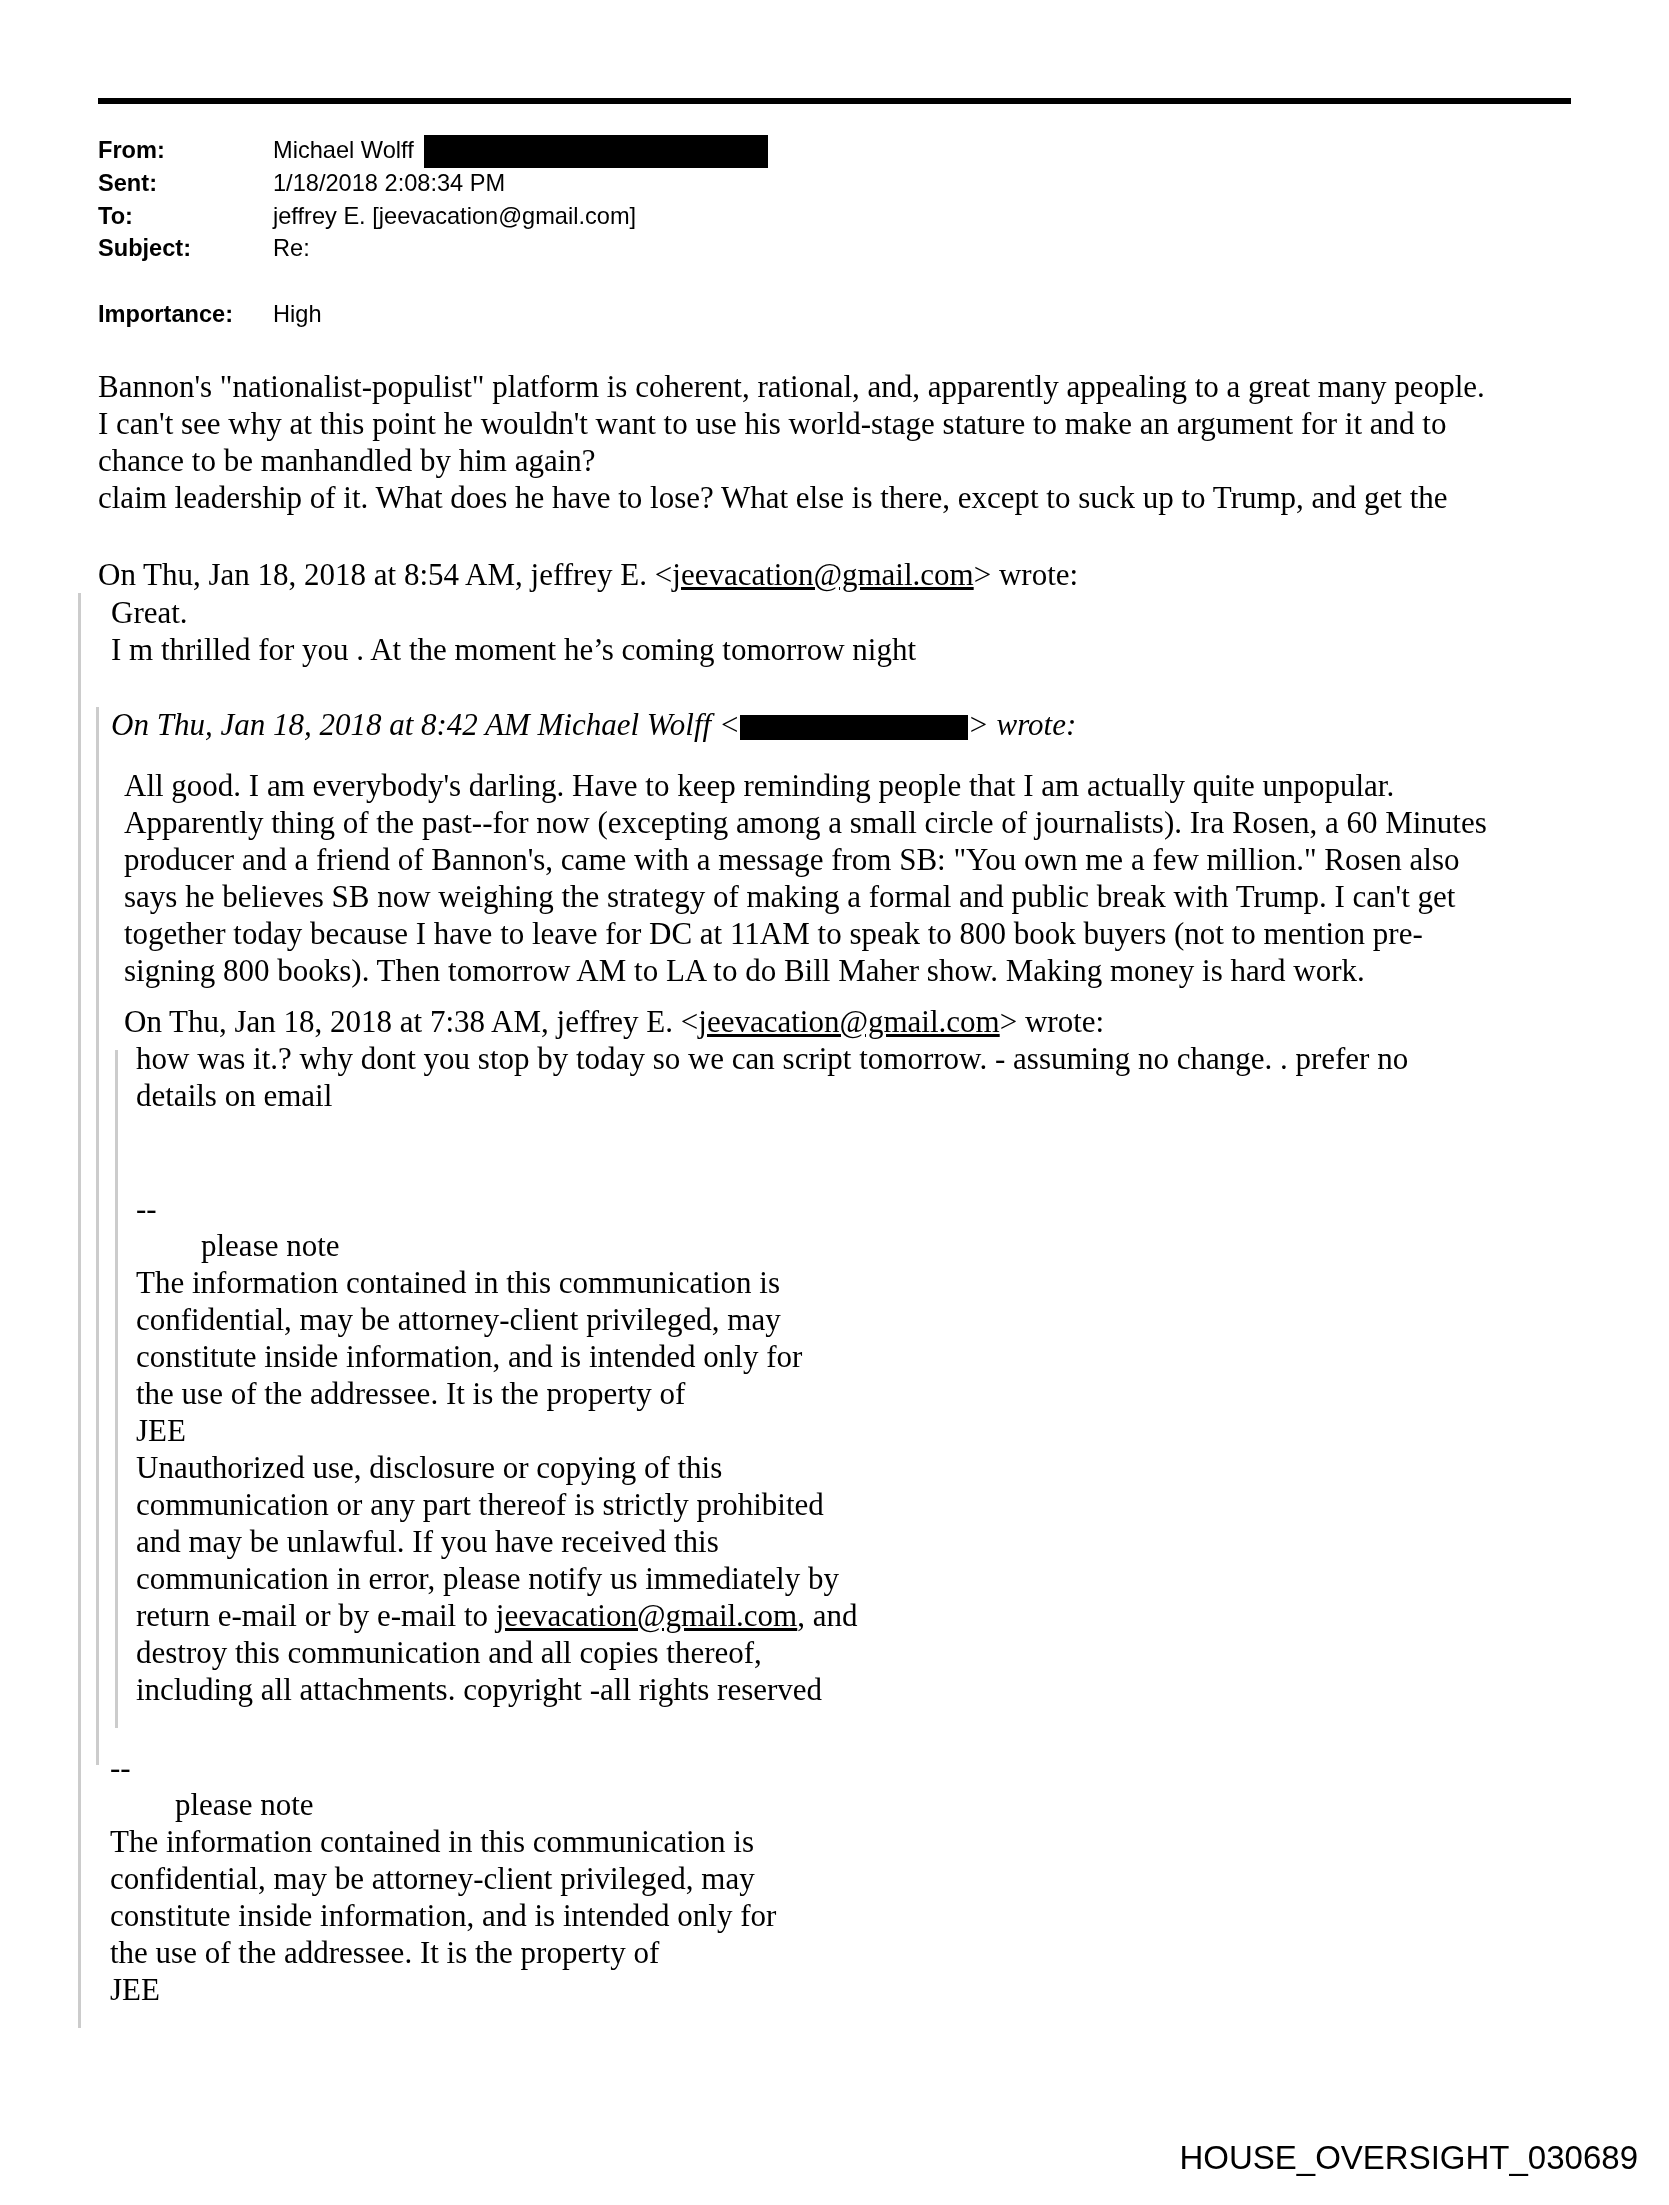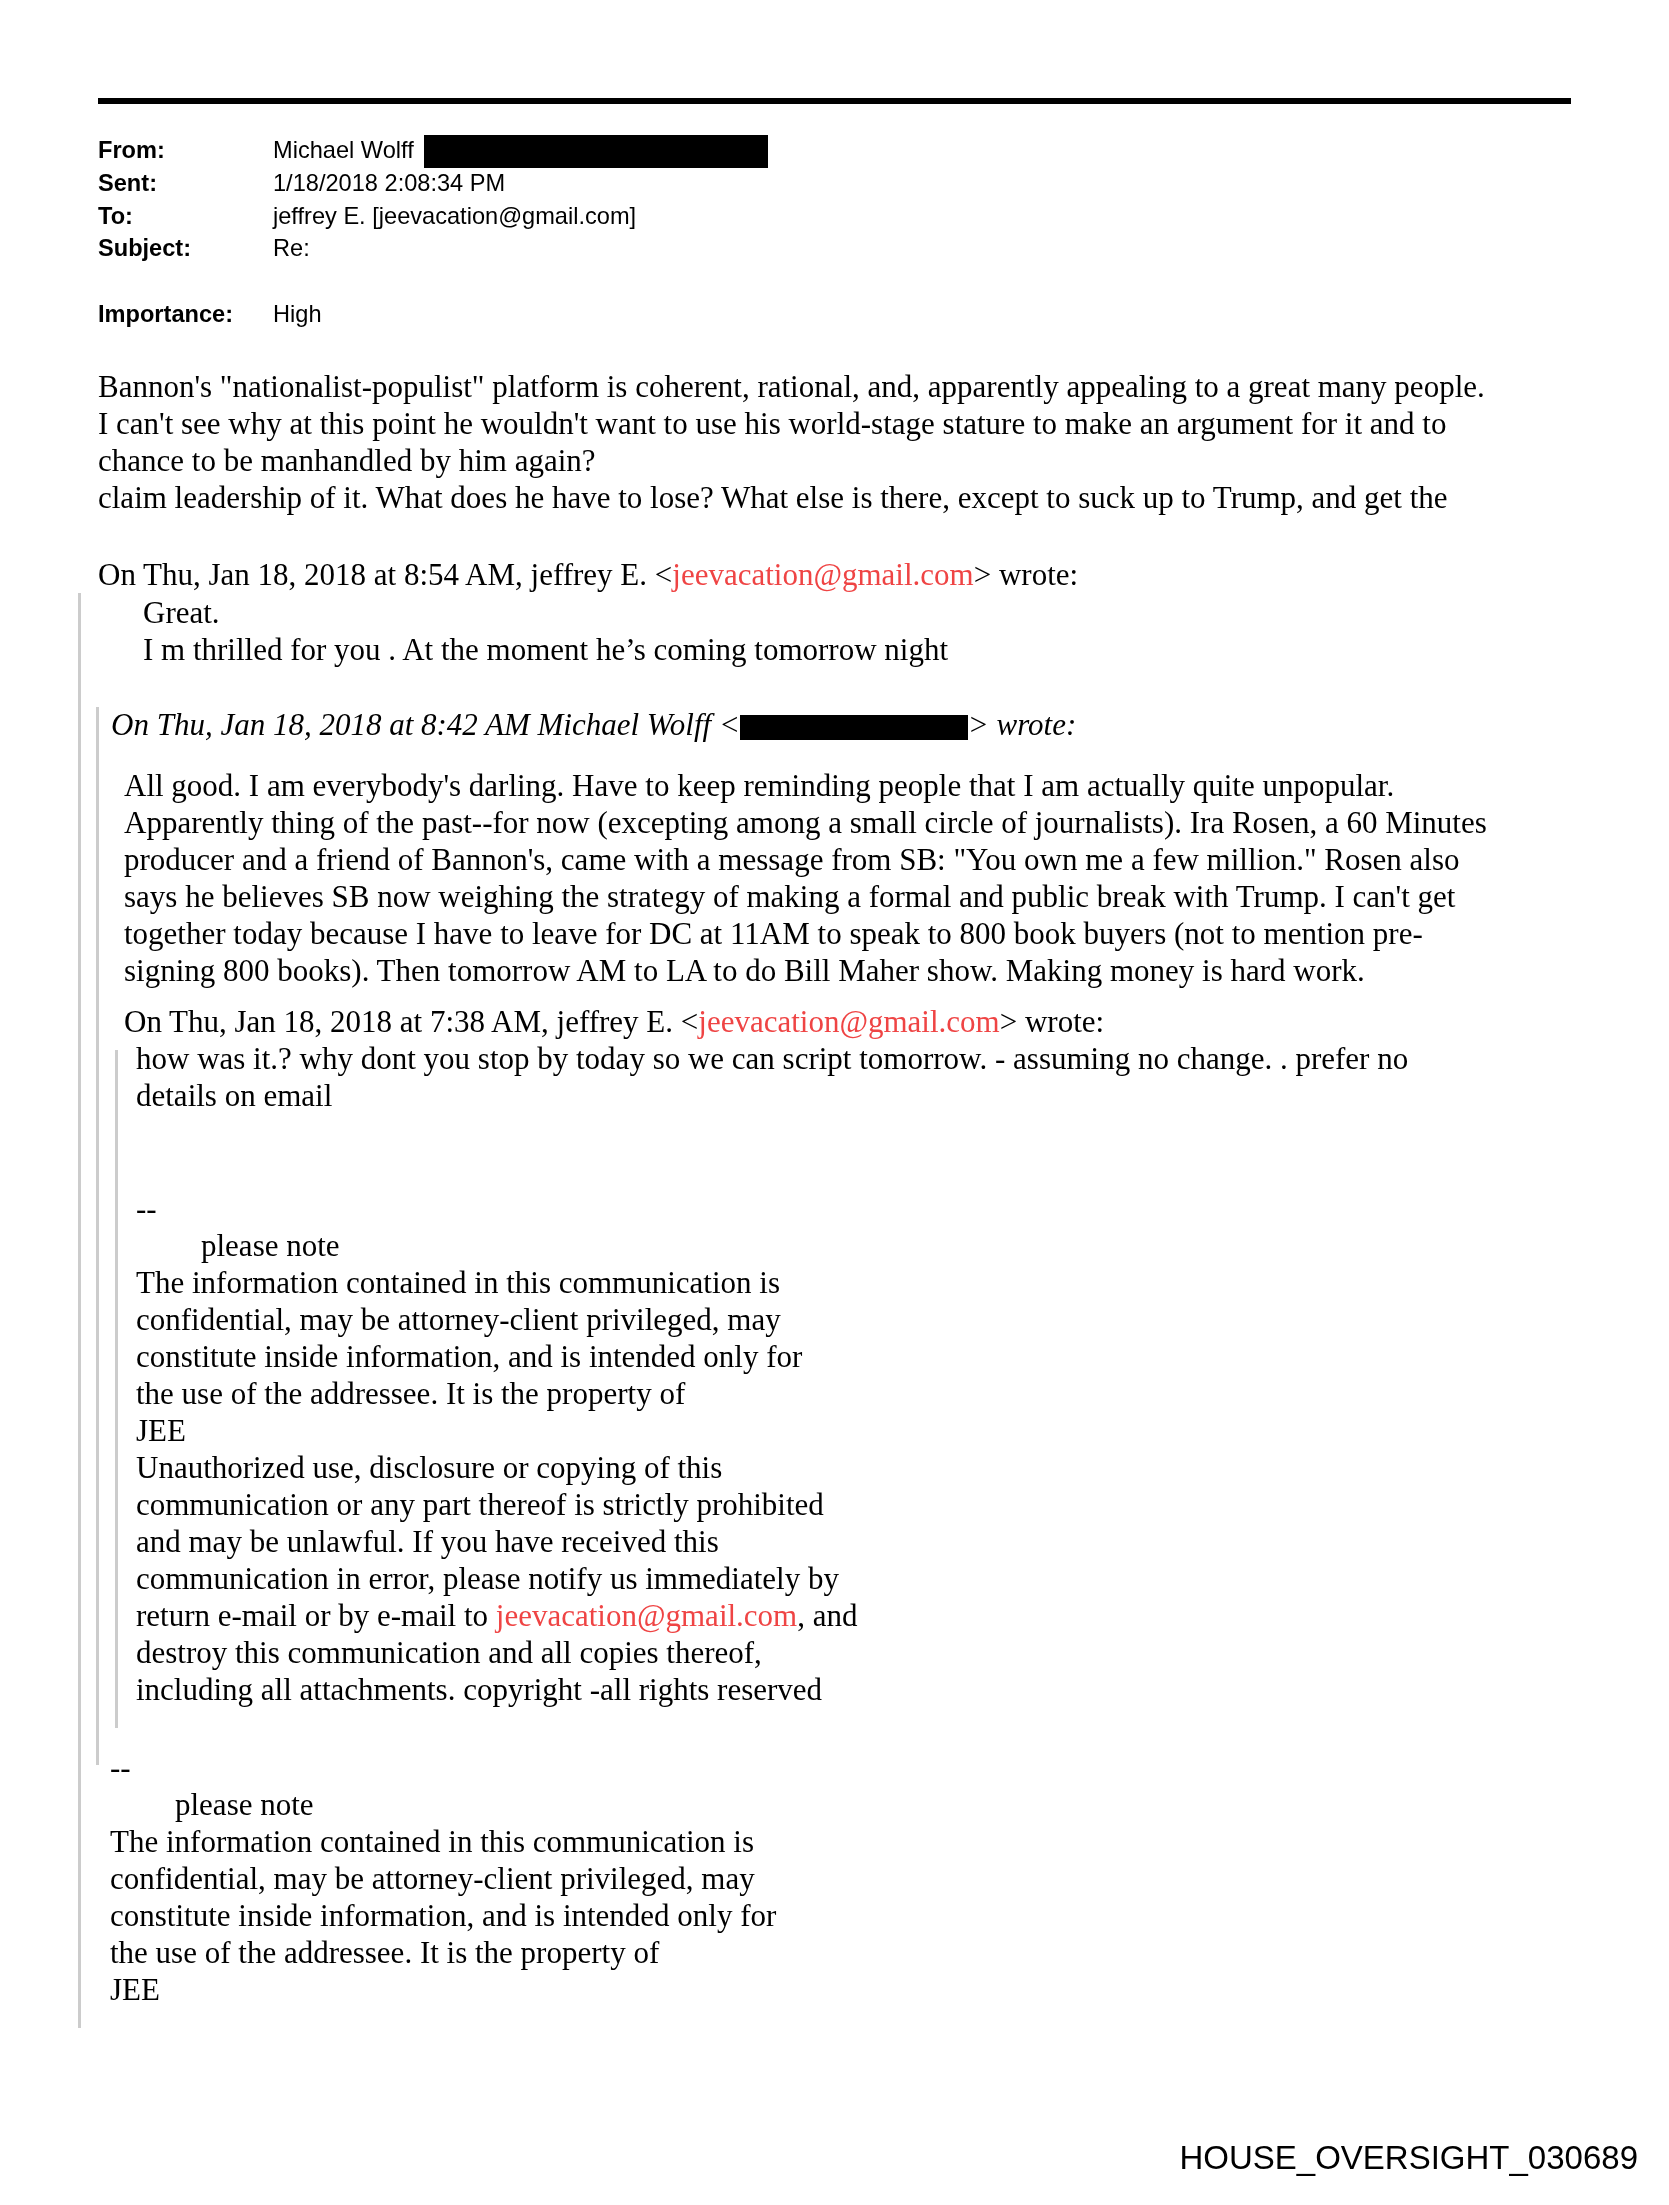--- a/index.html
+++ b/index.html
@@ -3,21 +3,21 @@
 <meta charset="utf-8">
 <style>
   html, body { margin: 0; padding: 0; background: #ffffff; }
   body { width: 1669px; height: 2205px; position: relative; overflow: hidden; color: #000; }
   .rule { position: absolute; left: 98px; top: 98px; width: 1473px; height: 5.9px; background: #000; }
   .hdr { position: absolute; left: 98px; font-family: "Liberation Sans", sans-serif; font-size: 23.6px; line-height: 33px; }
   .hdr .lbl { position: absolute; left: 0; font-weight: bold; white-space: nowrap; }
   .hdr .val { position: absolute; left: 175px; white-space: nowrap; }
   .redact { display: inline-block; background: #000; vertical-align: middle; }
   .serif { font-family: "Liberation Serif", serif; font-size: 31px; line-height: 37px; position: absolute; white-space: nowrap; }
-  .link { color: #ef4444; }
+  .link { color: #000000; text-decoration: underline; }
   .bar { position: absolute; width: 2.6px; background: #cccccc; }
   .footer { position: absolute; right: 31px; top: 2139px; font-family: "Liberation Sans", sans-serif; font-size: 33px; letter-spacing: 0px; }
   .indent { padding-left: 65px; }
 </style>
 </head>
 <body>
 
 <div class="rule"></div>
 
 <div class="hdr" style="top:134px;">
@@ -51,21 +51,21 @@
   <div>claim leadership of it. What does he have to lose? What else is there, except to suck up to Trump, and get the</div>
 </div>
 
 <div class="bar" style="left:78px; top:593px; height:1435px;"></div>
 <div class="bar" style="left:96px; top:707px; height:1058px;"></div>
 <div class="bar" style="left:115px; top:1050px; height:678px;"></div>
 
 <div class="serif" style="left:98px; top:556px;">
   <span>On Thu, Jan 18, 2018 at 8:54 AM, jeffrey E. &lt;</span><a class="link">jeevacation@gmail.com</a><span>&gt; wrote:</span>
 </div>
-<div class="serif" style="left:111px; top:594px;margin-left:32px;">
+<div class="serif" style="left:111px; top:594px;">
   <div>Great.</div>
   <div>I m thrilled for you .  At the moment he’s coming tomorrow night</div>
 </div>
 
 <div class="serif" style="left:111px; top:706px;font-style:italic;">
   <span>On Thu, Jan 18, 2018 at 8:42 AM Michael Wolff &lt;</span><span class="redact" style="width:228px;height:25px;"></span><span>&gt; wrote:</span>
 </div>
 <div class="serif" style="left:124px; top:743px;margin-top:24px;">
   <div>All good. I am everybody's darling. Have to keep reminding people that I am actually quite unpopular.</div>
   <div>Apparently thing of the past--for now (excepting among a small circle of journalists). Ira Rosen, a 60 Minutes</div>

